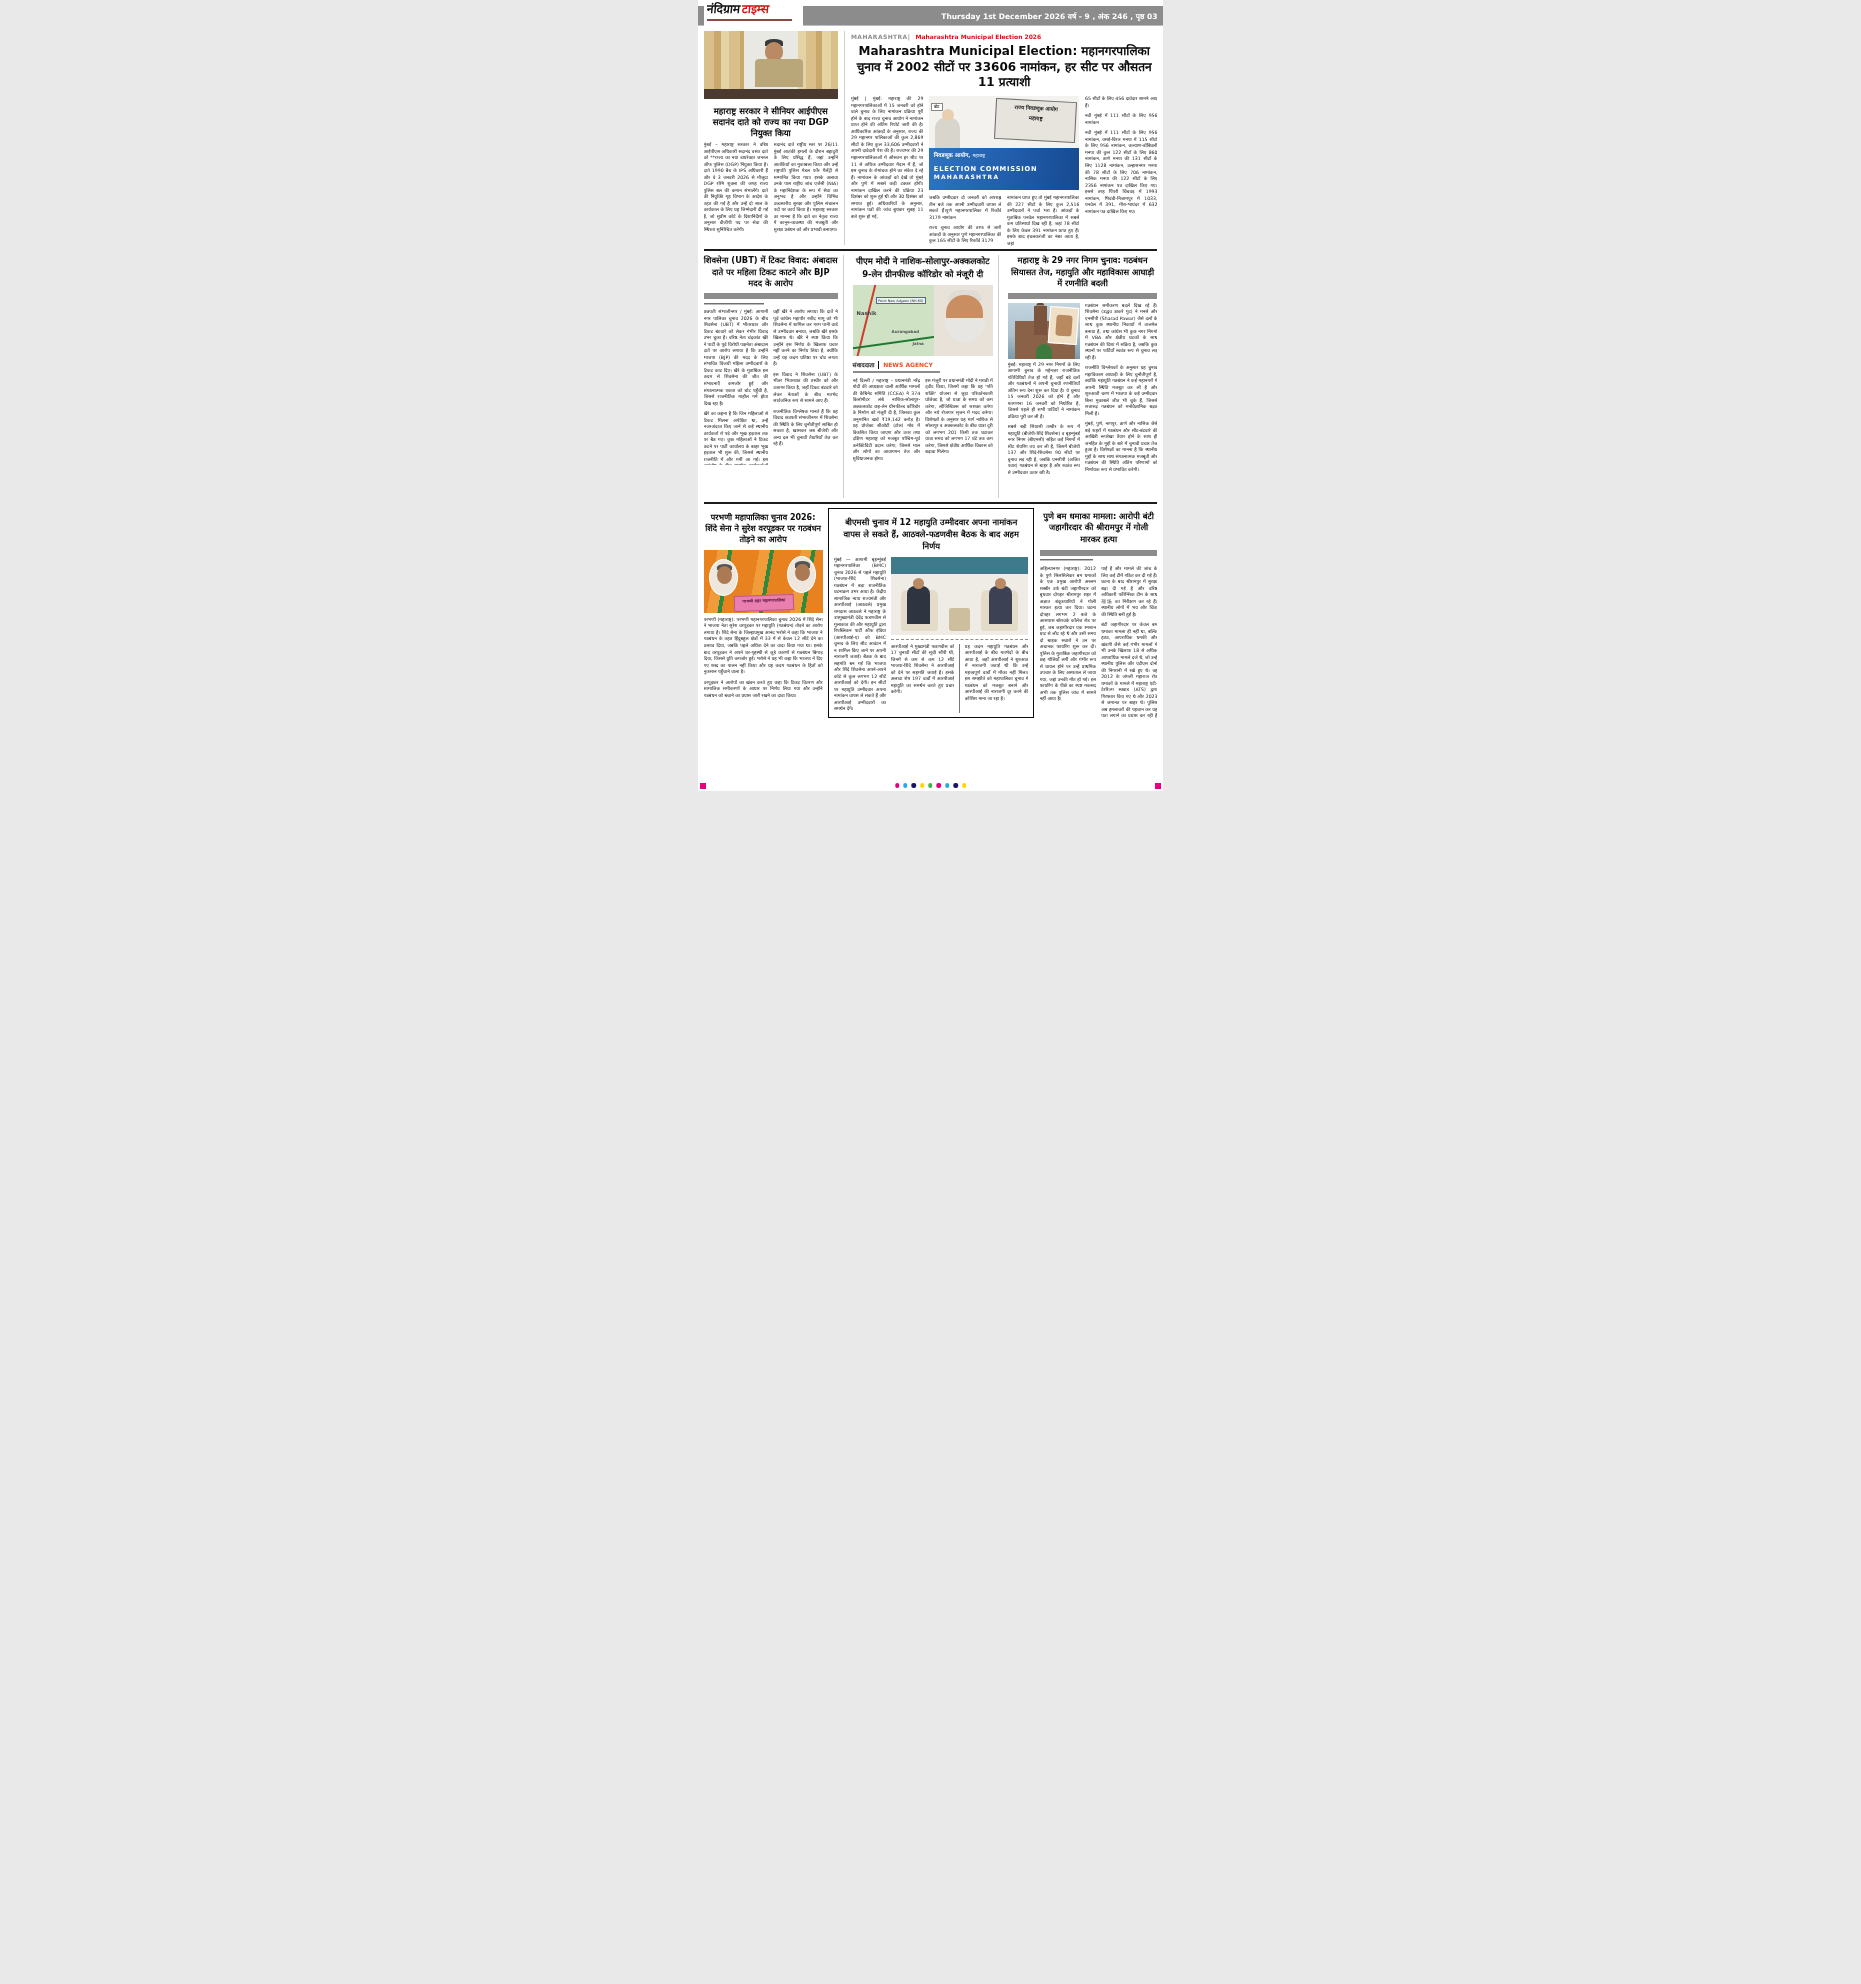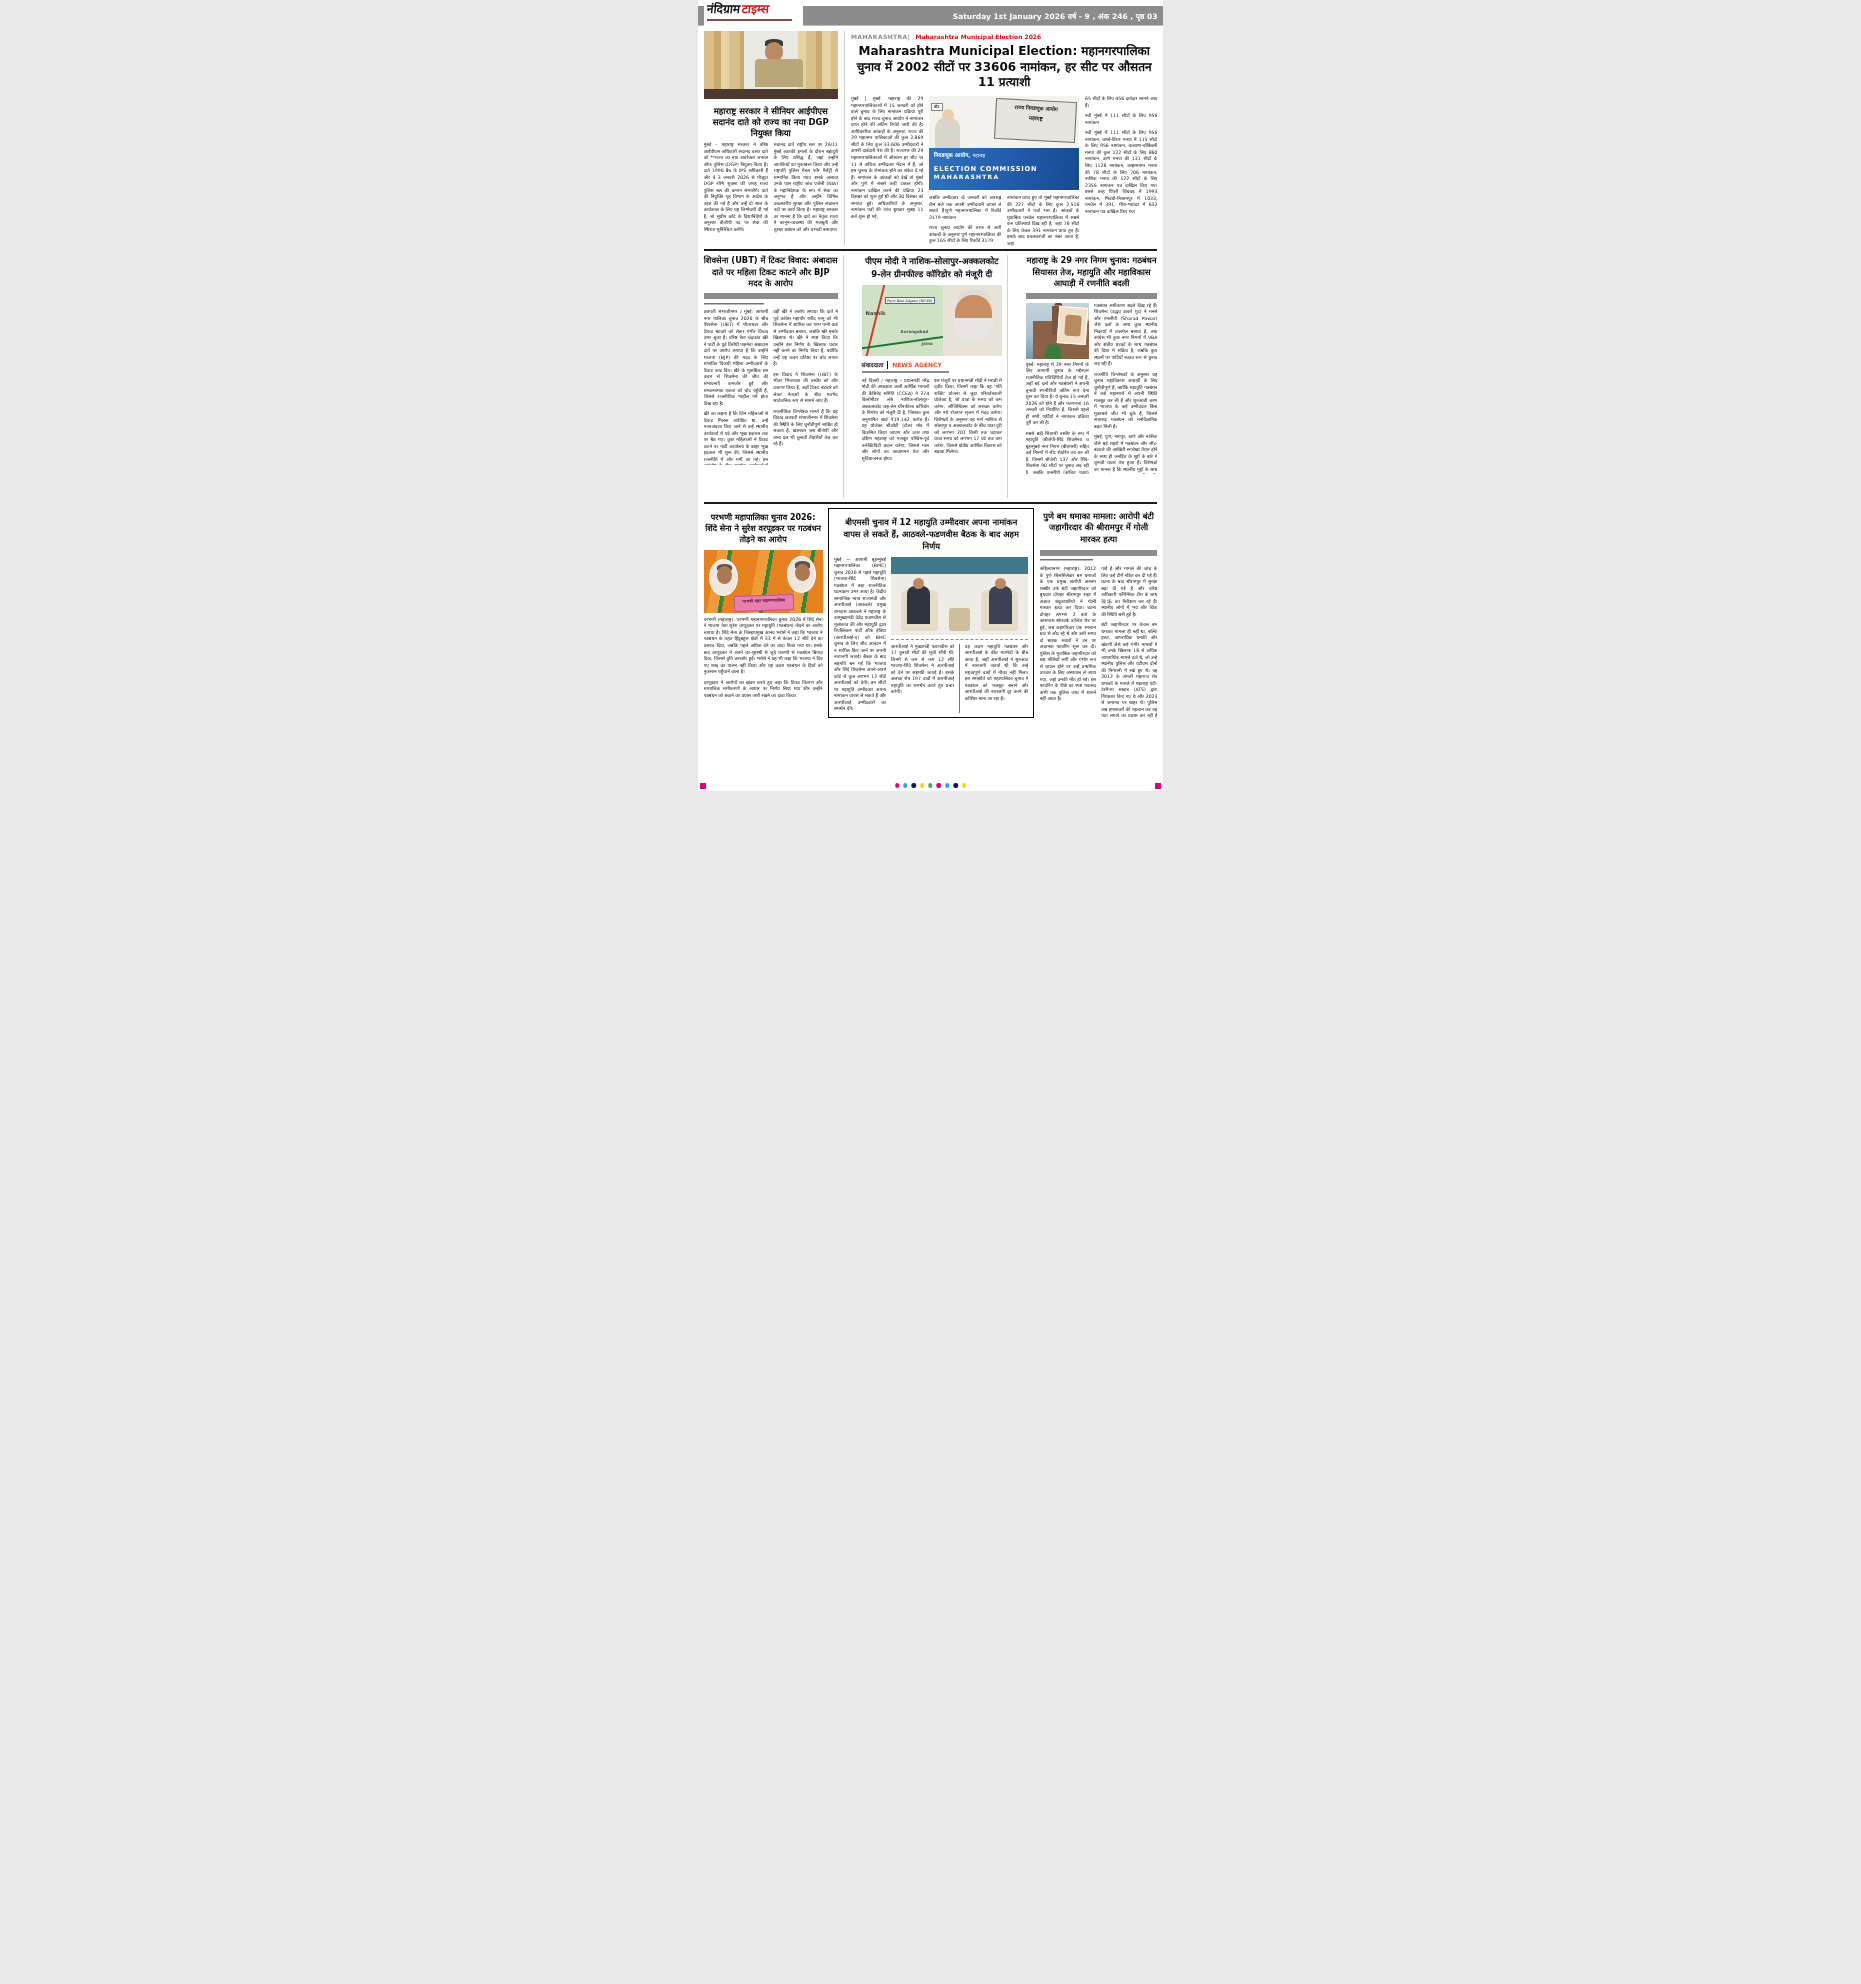--- a/index.html
+++ b/index.html
@@ -74,21 +74,21 @@
   .ecsign { position:absolute; left:0; bottom:0; width:100%; height:45%; background:linear-gradient(100deg,#2f74c0 0%,#1f5aa8 60%,#174a90 100%); color:#fff; padding:3.2px 4.8px; transform-origin:left; }
   .ecsign .e1 { font-size:5.6px; font-weight:bold; }
   .ecsign .e2 { font-size:4.8px; }
   .ecsign .e3 { font-size:6.7px; font-weight:bold; letter-spacing:0.8px; margin-top:6px; }
   .ecsign .e4 { font-size:6px; font-weight:bold; letter-spacing:1.2px; }
   .b1-c2 { grid-column:2; grid-row:2; }
   .b1-c3 { grid-column:3; grid-row:2; }
   .b1-c4 { grid-column:4; grid-row:1 / 3; }
 
   
-  .band2 { display:flex; gap:18px; height:243px; margin-top:1.6px; }
+  .band2 { display:flex; gap:9px; height:243px; margin-top:1.6px; }
   .b2-left { width:140px; flex:none; border-right:0.4px solid #cfcfcf; padding-right:4.8px; }
   .b2-left .headline { font-size:8.3px; line-height:1.35; }
   .b2-left-body { display:flex; gap:5.2px; height:156px; }
   .b2-left-body .col { flex:1; }
   .b2-mid { width:146px; flex:none; border-right:0.4px solid #cfcfcf; padding-right:4.8px; }
   .b2-mid .headline { font-size:8.5px; line-height:1.45; }
   .map-img { position:relative; width:100%; height:71px; margin-top:4.8px; background:#cfe3c4; overflow:hidden; }
   .map-img .modi { position:absolute; right:0; top:0; width:42%; height:100%; background:#e8e2d8; }
   .map-img .face { position:absolute; right:9.5px; top:10.3px; width:37px; height:44px; background:#c98f63; border-radius:18px 18px 16px 16px; }
   .map-img .beard { position:absolute; right:8px; top:33px; width:40px; height:24.6px; background:#e8e6e2; border-radius:0 0 20px 20px; }
@@ -162,21 +162,21 @@
   .cm-l { left:2.4px; } .cm-r { right:2.4px; }
 </style>
 </head>
 <body>
 
 <div class="page">
 
 
   <div class="datebar-wrap">
     <div class="datebar">
-      <div class="datetext">Saturday 1st January 2026 वर्ष - 9 , अंक 246 , पृष्ठ 03</div>
+      <div class="datetext">Thursday 1st December 2026 वर्ष - 9 , अंक 246 , पृष्ठ 03</div>
     </div>
     <div class="logo">
       <span class="l1">नंदिग्राम</span>
       <span class="l2">टाइम्स</span>
       <div class="underline"></div>
     </div>
   </div>
 
   <div class="band band1">
     <div class="b1-left">

